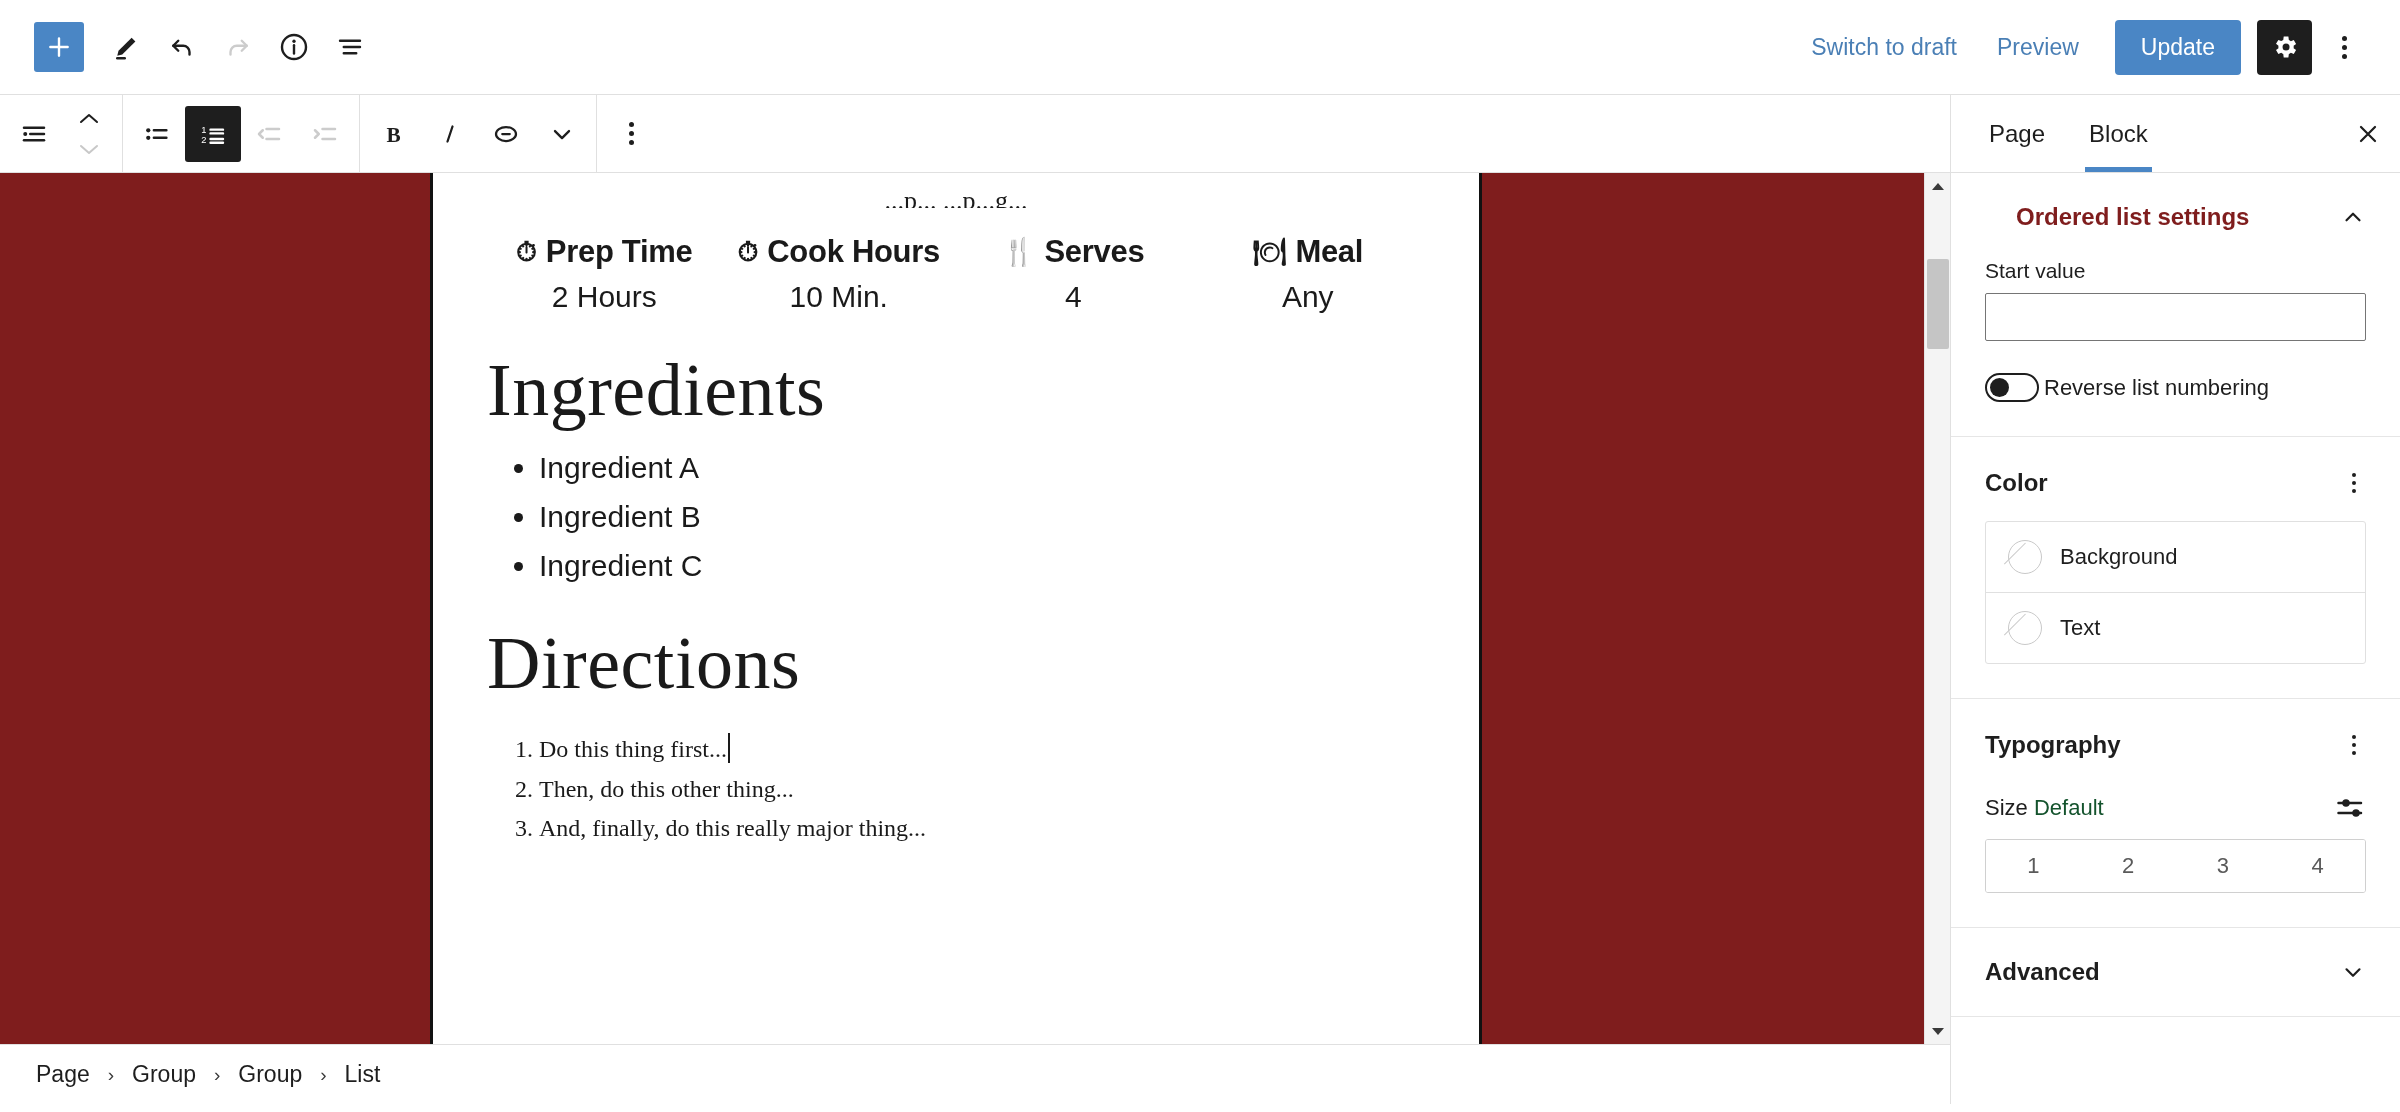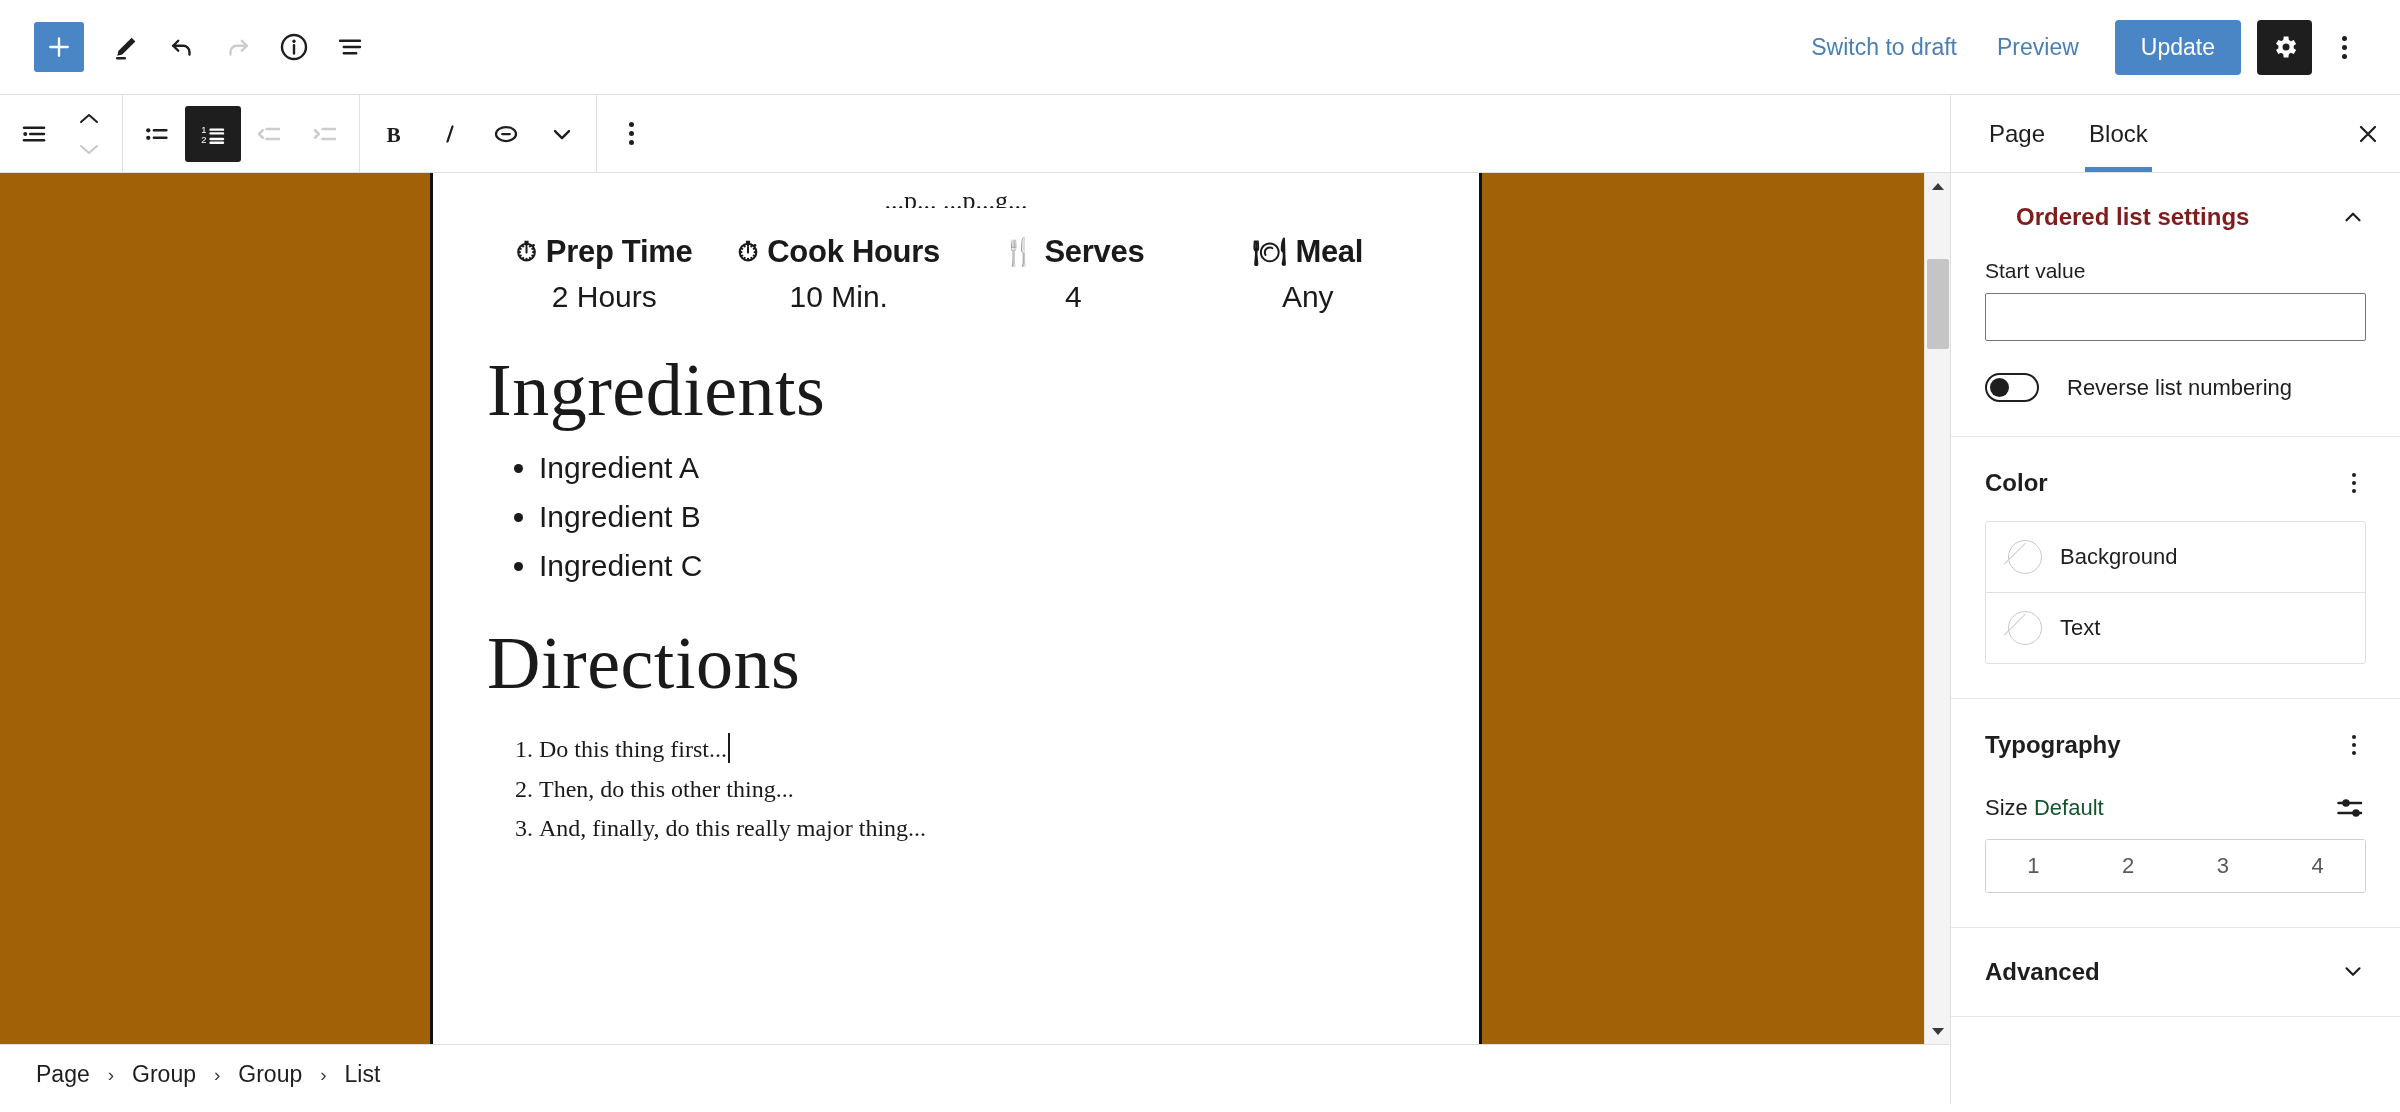--- a/index.html
+++ b/index.html
@@ -83,21 +83,21 @@
     width: 56px; height: 56px; display: flex; align-items: center; justify-content: center;
     background: none; border: none; cursor: pointer; border-radius: 3px;
   }
   .bt-btn.active { background: #1e1e1e; }
   .bt-movers { display: flex; flex-direction: column; align-items: center; justify-content: center;
     width: 54px; height: 78px; gap: 2px; }
   .mover { width: 46px; height: 30px; display:flex; align-items:center; justify-content:center;
     background:none;border:none;cursor:pointer; }
 
   
-  .canvas-wrap { flex: 1; position: relative; overflow: hidden; background: #a16207; }
+  .canvas-wrap { flex: 1; position: relative; overflow: hidden; background: #7f1d1d; }
   .canvas {
     position: absolute; inset: 0;
     padding: 0; overflow: hidden;
   }
   .doc-block {
     position: absolute;
     left: 430px; top: -20px; width: 1052px;
     border: 3px solid #111;
     background: #fff;
     padding: 30px 54px 60px 54px;
@@ -204,21 +204,21 @@
     display: flex; align-items: center; justify-content: space-between;
     font-size: 24px; color: #7f1d1d; font-weight: 400; cursor: pointer; margin-left: 31px;
   }
   .sb-sec-head.bold { font-weight: 600; }
   .field-label { font-size: 21px; color: #1e1e1e; margin-top: 28px; margin-bottom: 10px; display:block; }
   .txt-input {
     width: 100%; height: 48px; border: 1px solid #757575; border-radius: 2px;
     background: #fff; font-size: 21px; padding: 0 12px;
     font-family: "Liberation Sans", sans-serif; color: #1e1e1e;
   }
-  .toggle-row { display: flex; align-items: center; gap: 28px; margin-top: 32px; }
+  .toggle-row { display: flex; align-items: center; gap: 5px; margin-top: 32px; }
   .toggle {
     width: 54px; height: 29px; border-radius: 15px; border: 2px solid #1e1e1e;
     background: #fff; position: relative; cursor: pointer; flex: none;
   }
   .toggle .knob {
     position: absolute; width: 19px; height: 19px; border-radius: 50%;
     background: #1e1e1e; top: 3px; left: 3px;
   }
   .toggle-label { font-size: 22px; color: #1e1e1e; }
 
@@ -250,21 +250,21 @@
   .size-grid {
     display: flex; border: 1px solid #d0d0d0; border-radius: 3px; margin-top: 14px;
     overflow: hidden;
   }
   .size-btn {
     flex: 1; height: 52px; background: #fff; border: none; cursor: pointer;
     font-size: 22px; color: #5a5a5a; font-family: "Liberation Sans", sans-serif;
   }
   .adv-section {
     padding: 30px 34px; border-bottom: 1px solid #e6e6e6;
-    display: flex; align-items: flex-start; justify-content: space-between;
+    display: flex; align-items: center; justify-content: space-between;
     cursor: pointer;
   }
   .adv-title { font-size: 24px; color: #1e1e1e; font-weight: 600; }
   svg { display: block; }
 </style>
 </head>
 <body>
 
 <div class="app">
 

